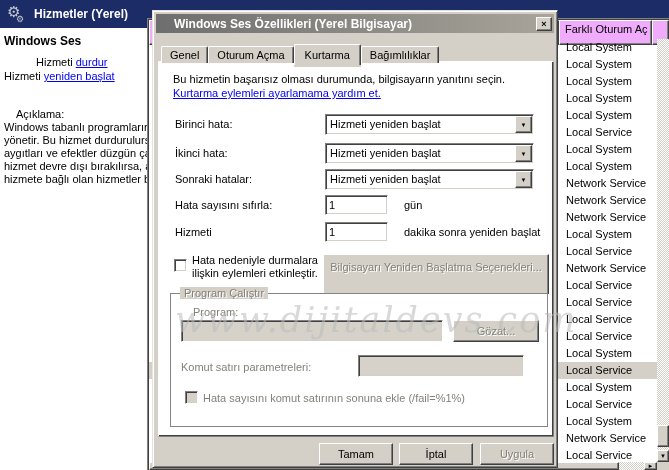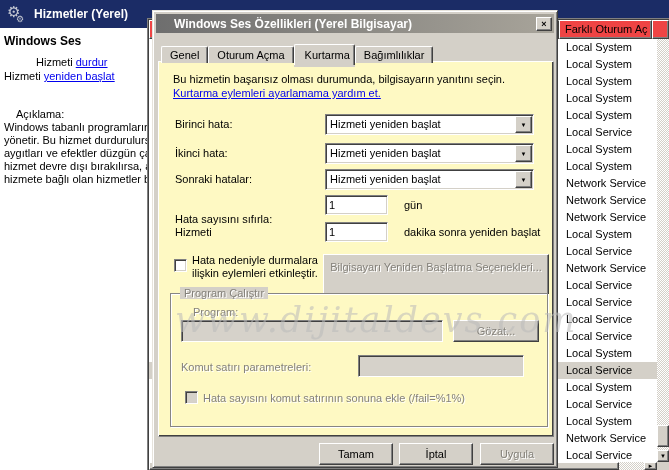--- a/index.html
+++ b/index.html
@@ -22,22 +22,22 @@
   .act2 { left:4px; top:70px; }
   a.svc-link { color:#0000ee; text-decoration:underline; cursor:pointer; }
   .desc-label { left:16px; top:108px; }
   .desc-line { left:4px; width:144px; white-space:nowrap; overflow:hidden; }
 
   
   .list-panel { left:147px; top:18px; width:522px; height:452px; background:#fff;
     border-left:1px solid #808080; border-top:1px solid #808080;
     box-shadow:inset 1px 1px 0 #404040; }
   .list-header { position:absolute; left:1px; top:1px; right:0; height:19px; display:flex; }
-  .hdr-btn { background:#ef4444; border:1px solid #404040; border-top-color:#fff; border-left-color:#fff;
-    box-shadow:inset -1px -1px 0 #808080; height:19px; line-height:17px; padding-left:5px; overflow:hidden; }
+  .hdr-btn { background:#f0abfc; border:1px solid #404040; border-top-color:#fff; border-left-color:#fff;
+    box-shadow:inset -1px -1px 0 #808080; height:25px; line-height:17px; padding-left:5px; overflow:hidden; }
   .hdr-fill1 { width:410px; } .hdr-main { width:93px; } .hdr-fill2 { flex:1; }
   .list-rows { position:absolute; left:1px; top:20px; right:12px; bottom:8px; overflow:hidden; }
   .lrow { height:17px; line-height:17px; padding-left:417px; white-space:nowrap; cursor:default; }
   .lrow.sel { background:#d4d0c8; }
 
   .dither { background-color:#fff;
     background-image:linear-gradient(45deg,#d4d0c8 25%,transparent 25%,transparent 75%,#d4d0c8 75%),
                      linear-gradient(45deg,#d4d0c8 25%,transparent 25%,transparent 75%,#d4d0c8 75%);
     background-size:2px 2px; background-position:0 0,1px 1px; }
   .vscroll { right:0; top:20px; width:12px; bottom:8px; }
@@ -61,23 +61,23 @@
   .close-btn { width:16px; height:14px; margin-right:2px; background:#d4d0c8;
     border:1px solid #404040; border-top-color:#fff; border-left-color:#fff;
     box-shadow:inset -1px -1px 0 #808080; font-size:9px; font-weight:bold; line-height:12px;
     text-align:center; cursor:pointer; }
 
   .tabs { left:8px; top:31px; height:21px; display:flex; align-items:flex-end; z-index:3; }
   .tab { background:#d4d0c8; border:1px solid #404040; border-bottom:none;
     border-top-color:#fff; border-left-color:#fff; box-shadow:inset -1px 0 0 #808080;
     border-radius:2px 2px 0 0; padding:2px 8px 2px 8px; height:17px; cursor:pointer; white-space:nowrap; }
   .tab.active { height:21px; padding-top:4px; position:relative; z-index:4; margin-bottom:-2px;
-    padding-left:10px; padding-right:4px; box-shadow:inset -1px 0 0 #808080, 0 2px 0 #d4d0c8; }
-
-  .page { left:5px; top:50px; width:396px; height:376px; background:#fef9c3;
+    padding-left:10px; padding-right:10px; box-shadow:inset -1px 0 0 #808080, 0 2px 0 #d4d0c8; }
+
+  .page { left:5px; top:50px; width:396px; height:376px; background:#ffffff;
     border:1px solid #808080; border-top-color:#fff; border-left-color:#fff;
     box-shadow:inset -1px -1px 0 #404040; z-index:2; }
 
   .intro { left:14px; top:10px; width:374px; line-height:14px; }
   .intro a { color:#0000ee; text-decoration:underline; cursor:pointer; }
 
   .flabel { left:16px; white-space:nowrap; }
   .sunken { background:#fff; border:1px solid #808080; border-bottom-color:#fff; border-right-color:#fff;
     box-shadow:inset 1px 1px 0 #404040, inset -1px -1px 0 #d4d0c8; }
   .combo { left:166px; width:209px; height:21px; display:flex; cursor:default; }
@@ -201,21 +201,21 @@
       <span class="combo-val">Hizmeti yeniden başlat</span>
       <span class="combo-btn">▼</span>
     </div>
 
     <div class="abs flabel" style="top:111px">Sonraki hatalar:</div>
     <div class="abs combo sunken" style="top:107px">
       <span class="combo-val">Hizmeti yeniden başlat</span>
       <span class="combo-btn">▼</span>
     </div>
 
-    <div class="abs flabel" style="top:151px">Hata sayısını sıfırla:</div>
+    <div class="abs flabel" style="top:137px">Hata sayısını sıfırla:</div>
     <input class="abs num-input sunken" style="top: 133px;" value="1">
     <div class="abs unit" style="top:137px">gün</div>
 
     <div class="abs flabel" style="top:164px">Hizmeti</div>
     <input class="abs num-input sunken" style="top: 160px;" value="1">
     <div class="abs unit" style="top:164px">dakika sonra yeniden başlat</div>
 
     <div class="abs cbx" style="left:15px; top:197px"></div>
     <div class="abs cbx-label" style="left:33px; top:192px; width:136px">Hata nedeniyle durmalara ilişkin eylemleri etkinleştir.</div>
     <div class="abs btn disabled dis" style="left:164px; top:192px; width:226px; height:41px; line-height:25px;">Bilgisayarı Yeniden Başlatma Seçenekleri...</div>

